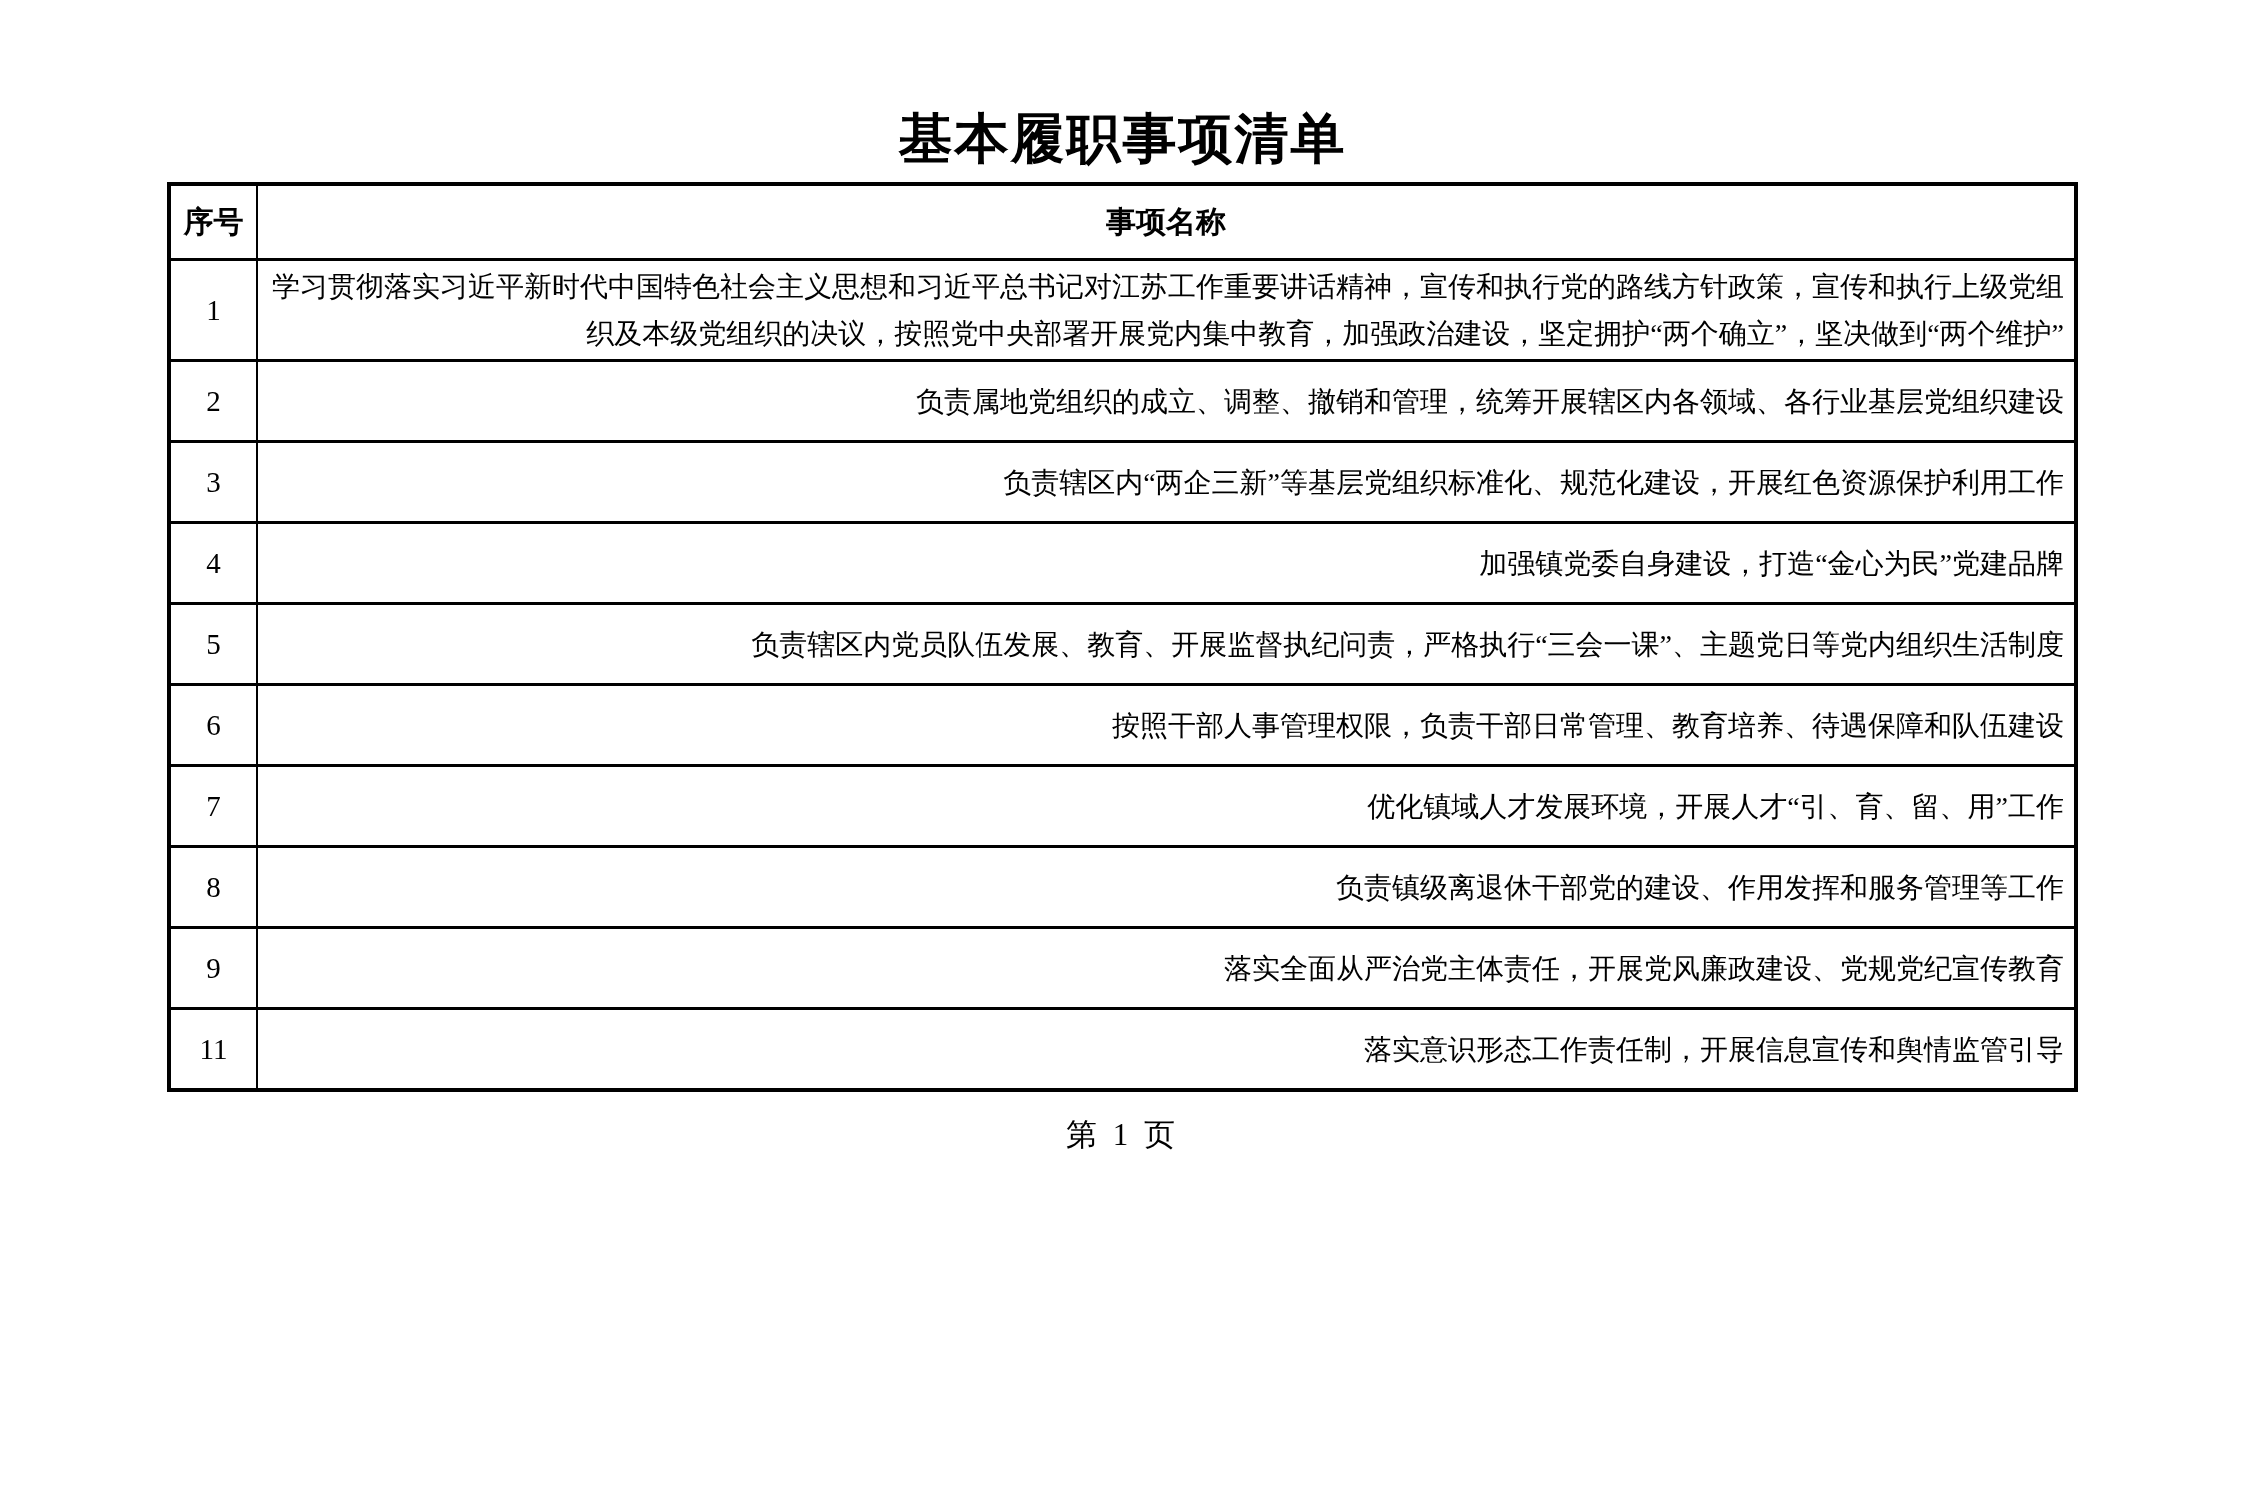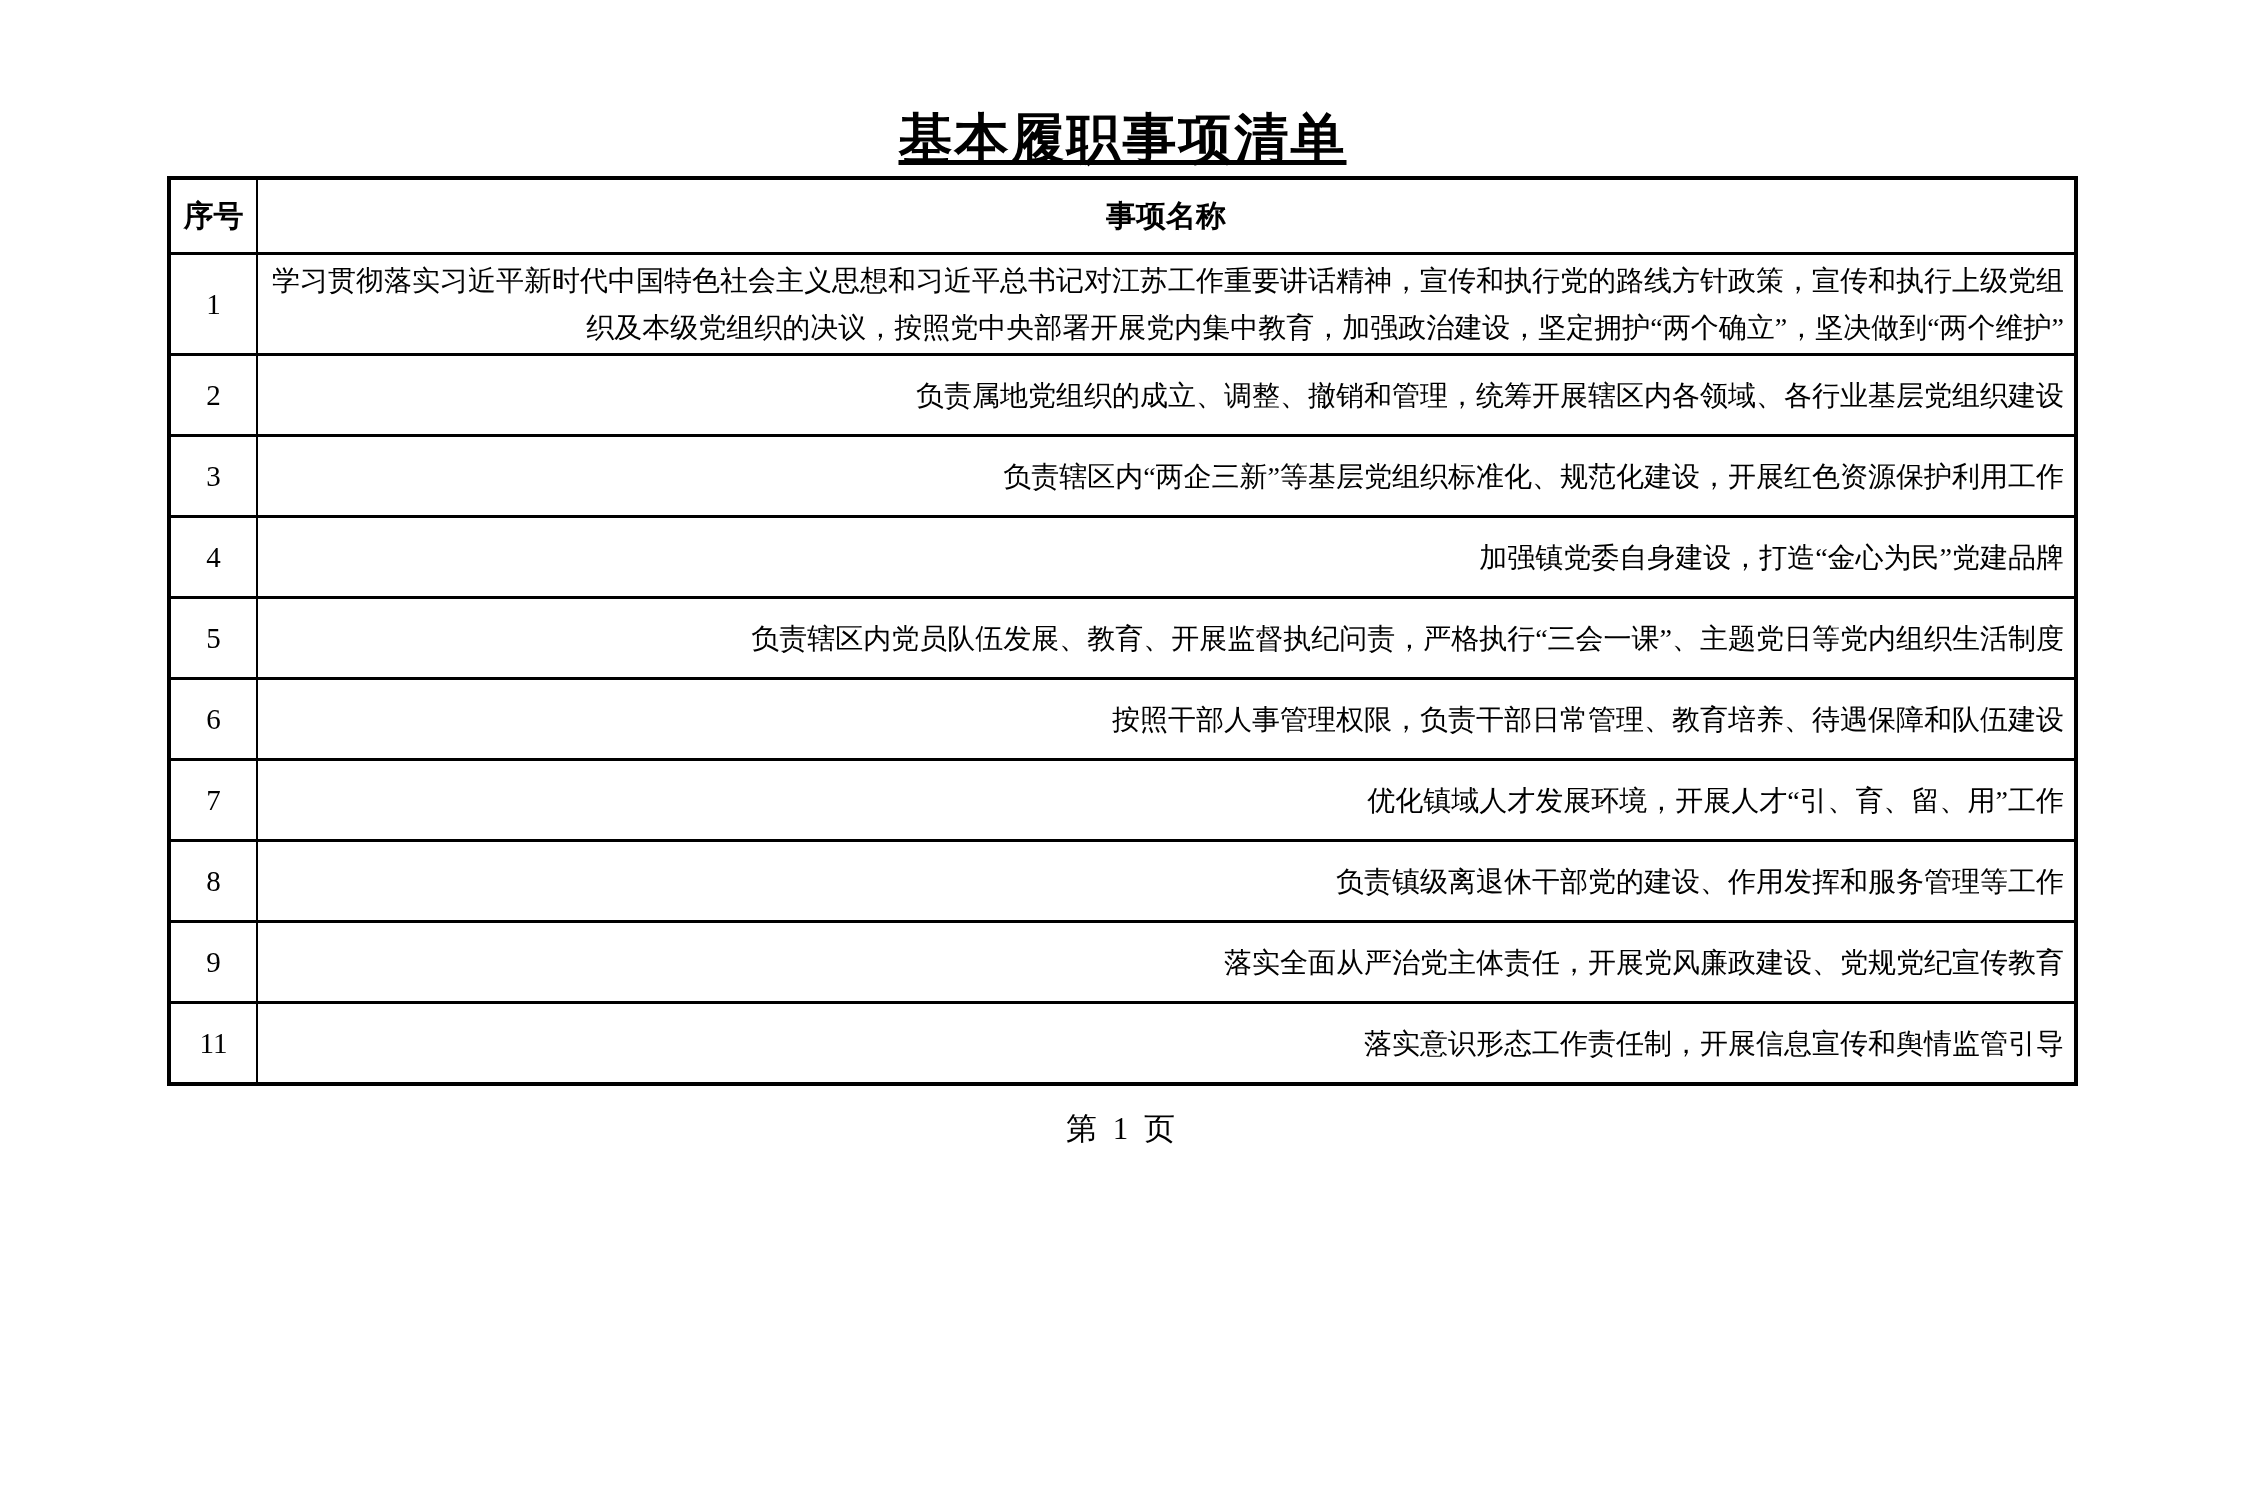--- a/index.html
+++ b/index.html
@@ -22,27 +22,26 @@
   }
   .doc-title {
     margin: 0;
     padding-top: 106px;
     height: 66px;
     line-height: 66px;
     text-align: center;
     font-size: 54px;
     font-weight: bold;
     letter-spacing: 2px;
-    text-decoration: underline;
   }
   table.duties {
     border-collapse: collapse;
     table-layout: fixed;
     width: 1911px;
-    margin: 4px auto 0 auto;
+    margin: 10px auto 0 auto;
     border: 4px solid #000;
   }
   table.duties col.col-index { width: 88px; }
   table.duties th,
   table.duties td {
     border-left: 2px solid #000;
     border-right: 2px solid #000;
     border-top: 3px solid #000;
     border-bottom: 3px solid #000;
     vertical-align: middle;

